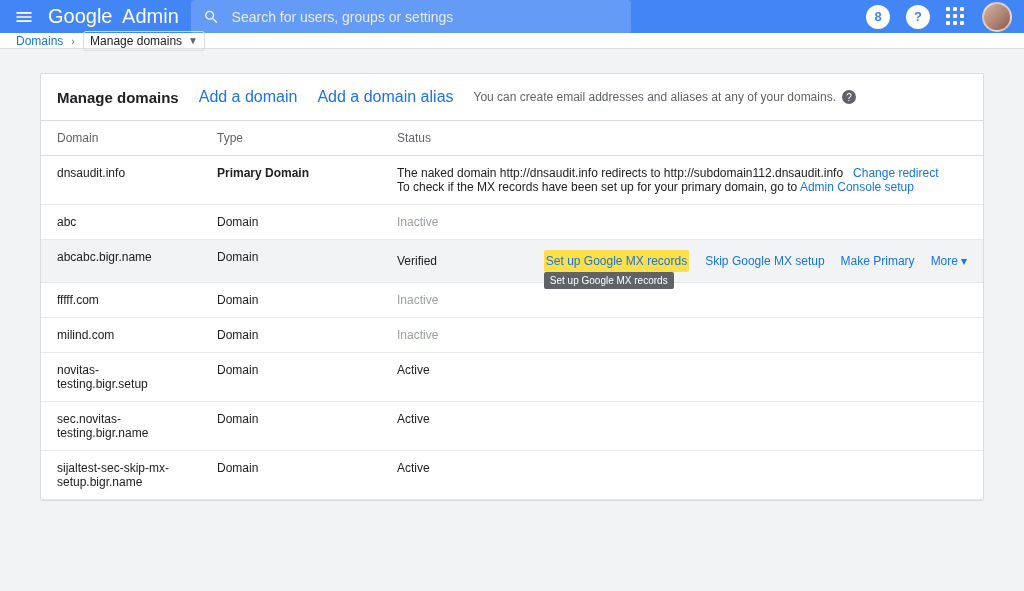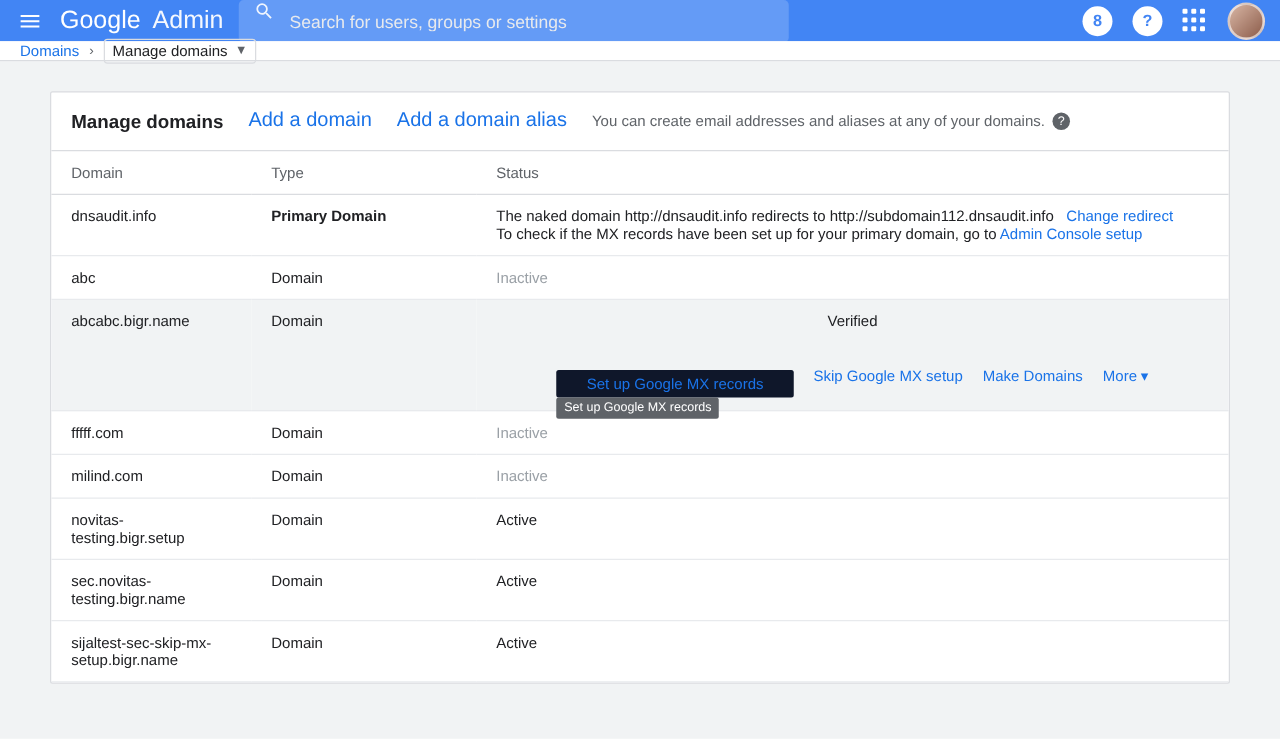--- a/index.html
+++ b/index.html
@@ -29,20 +29,21 @@
   .hamburger svg{fill:#fff;}
   .brand{display:flex;align-items:baseline;gap:2px;font-size:20px;}
   .brand .google{font-weight:500;}
   .brand .admin{font-weight:300;opacity:.95;}
   .searchbox{
     flex:0 0 440px;
     height:34px;
     background:rgba(255,255,255,.18);
     border-radius:4px;
     display:flex;
+    align-items:center;
     padding:0 12px;
     gap:10px;
   }
   .searchbox svg{fill:#fff;opacity:.9;}
   .searchbox input{
     background:transparent;border:none;outline:none;color:#fff;font-size:14px;width:100%;
   }
   .searchbox input::placeholder{color:#e8eaed;}
   .topbar-spacer{flex:1;}
   .top-icons{display:flex;align-items:center;gap:16px;}
@@ -95,23 +96,23 @@
   .col-type{width:180px;}
   .col-status{}
   .primary-type{font-weight:700;}
   .status-grey{color:var(--inactive);}
   .status-link{color:var(--link);cursor:pointer;}
   .row-selected{background:var(--row-hover);}
   .row-actions{
     display:flex;gap:16px;justify-content:flex-end;align-items:center;
   }
   .action-link{color:var(--link);font-size:12px;cursor:pointer;white-space:nowrap;}
-  .action-link.highlight{background:#0f172a;padding:4px 24px;border-radius:2px;margin-top:12px;}
+  .action-link.highlight{background:#fde047;padding:4px 2px;border-radius:2px;}
   .more{display:flex;align-items:center;gap:3px;}
-  .status-cell-flex{display:flex;gap:20px;align-items:center;flex-direction:column;}
+  .status-cell-flex{display:flex;gap:20px;align-items:center;}
   .status-cell-flex .left{flex:0 0 auto;}
   .status-cell-flex .right{flex:1;}
   
   .tooltip{
     position:relative;
   }
   .tooltip-bubble{
     position:absolute;top:22px;left:0;
     background:#5f6368;color:#fff;font-size:10px;padding:3px 6px;border-radius:2px;white-space:nowrap;
   }
@@ -208,21 +209,21 @@
           </tr>
           <tr class="row-selected">
             <td>abcabc.bigr.name</td>
             <td>Domain</td>
             <td>
               <div class="status-cell-flex">
                 <div class="left">Verified</div>
                 <div class="right row-actions">
                   <span class="action-link highlight tooltip">Set up Google MX records<div class="tooltip-bubble">Set up Google MX records</div></span>
                   <span class="action-link">Skip Google MX setup</span>
-                  <span class="action-link">Make Domains</span>
+                  <span class="action-link">Make Primary</span>
                   <span class="action-link more">More<span> ▾</span></span>
                 </div>
               </div>
             </td>
           </tr>
           <tr>
             <td>fffff.com</td>
             <td>Domain</td>
             <td><span class="status-grey">Inactive</span></td>
           </tr>

